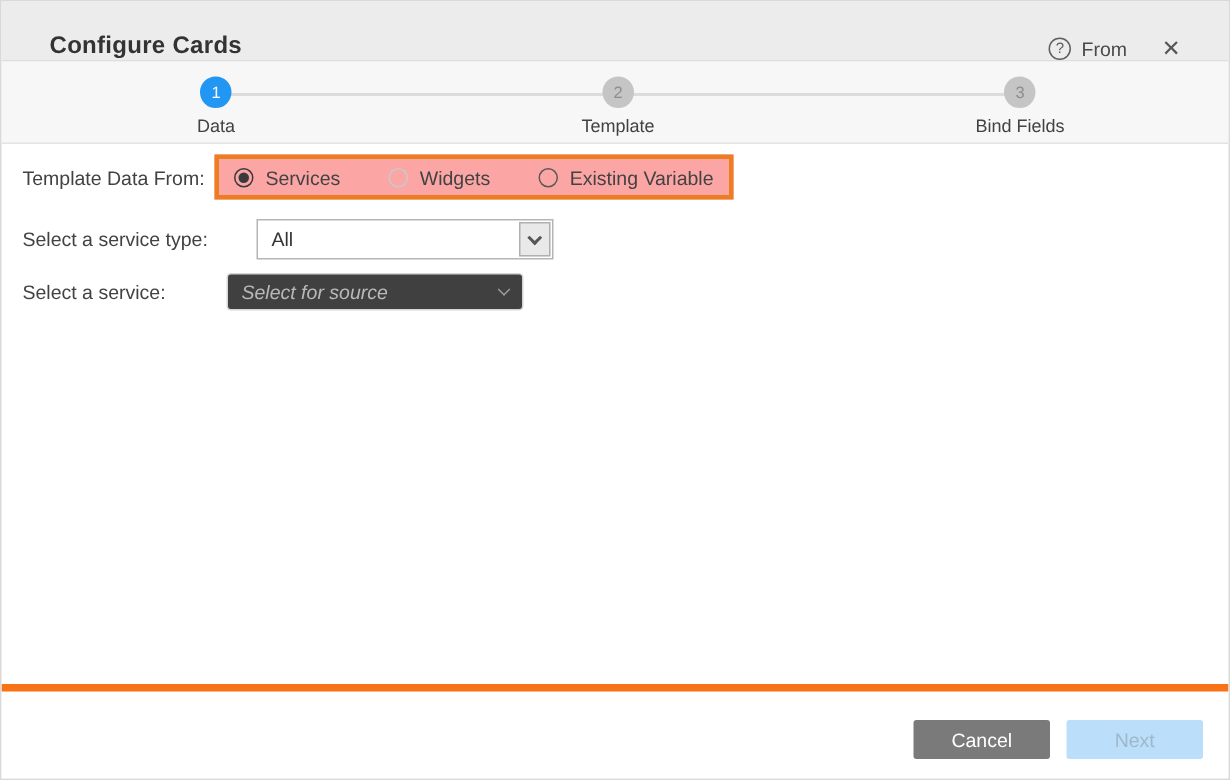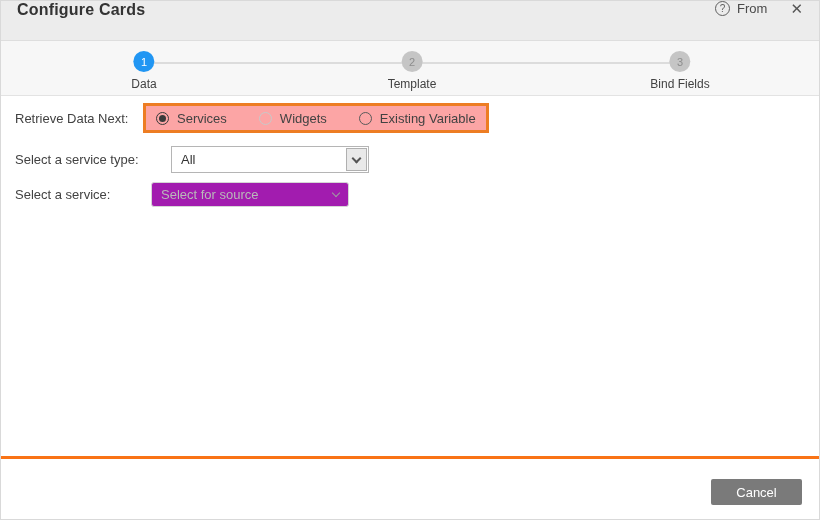--- a/index.html
+++ b/index.html
@@ -4,21 +4,21 @@
 <style>
   * { box-sizing: border-box; margin: 0; padding: 0; }
   body { font-family: "Liberation Sans", sans-serif; background: #fff; }
   .dialog {
     width: 820px; height: 520px; position: relative; background: #fff;
     overflow: hidden; border: 1px solid #d9d9d9;
   }
   
   .header {
     height: 40px; background: #ececec; border-bottom: 1px solid #dedede;
-    display: flex; align-items: flex-start; padding: 0 16px;
+    display: flex; align-items: flex-end; padding: 0 32px;
   }
   .title { font-size: 16px; font-weight: bold; color: #333; letter-spacing: .2px; }
   .header-right { margin-left: auto; display: flex; align-items: center; gap: 7px; }
   .help-icon {
     width: 15px; height: 15px; border: 1px solid #5f5f5f; border-radius: 50%;
     color: #5f5f5f; font-size: 10px; display: flex; align-items: center;
     justify-content: center; cursor: pointer;
   }
   .help-label { font-size: 13px; color: #4a4a4a; cursor: pointer; }
   .close-icon { font-size: 15px; color: #555; margin-left: 16px; cursor: pointer; line-height: 1; }
@@ -78,31 +78,31 @@
     position: absolute; right: 1px; top: 1px; bottom: 1px; width: 21px;
     background: #e9e9e9; border: 1px solid #b0b0b0;
     display: flex; align-items: center; justify-content: center;
   }
   .chevron {
     width: 7px; height: 7px; border-right: 2px solid #555; border-bottom: 2px solid #555;
     transform: rotate(45deg); margin-top: -3px;
   }
   .dropdown {
     width: 198px; height: 25px; border: 1px solid #d6d6d6; border-radius: 3px;
-    background: #a21caf; display: flex; align-items: center; padding: 0 9px;
-    font-size: 13px; color: #b9b9b9; cursor: pointer;
+    background: #404040; display: flex; align-items: center; padding: 0 9px;
+    font-size: 13px; color: #b9b9b9; cursor: pointer; font-style: italic;
   }
   .dropdown .chevron {
     margin-left: auto; border-color: #9e9e9e; border-width: 1.5px;
     width: 6px; height: 6px;
   }
   
   .footer {
     position: absolute; left: 0; right: 0; top: 455px; bottom: 0;
-    border-top: 3px solid #f97316; display: flex; align-items: center;
+    border-top: 5px solid #f97316; display: flex; align-items: center;
     justify-content: flex-end; gap: 11px; padding-right: 17px; background: #fff;
   }
   .btn {
     width: 91px; height: 26px; border: none; border-radius: 2px; font-size: 13px;
     font-family: "Liberation Sans", sans-serif; margin-top: 6px;
   }
   .btn-cancel { background: #7a7a7a; color: #ffffff; cursor: pointer; }
   .btn-next { background: #bbdefb; color: #9fb8c9; cursor: default; }
 </style>
 </head>
@@ -132,21 +132,21 @@
     <div class="step step-3">
       <div class="step-circle inactive">3</div>
       <div class="step-label">Bind Fields</div>
     </div>
   </div>
 
 
   <div class="form">
 
     <div class="form-row row-radios">
-      <div class="form-label">Retrieve Data Next:</div>
+      <div class="form-label">Template Data From:</div>
       <div class="radio-group">
         <div class="radio-item">
           <span class="radio selected"></span>
           <span class="radio-label">Services</span>
         </div>
         <div class="radio-item">
           <span class="radio disabled"></span>
           <span class="radio-label">Widgets</span>
         </div>
         <div class="radio-item">
@@ -171,15 +171,16 @@
       <div class="dropdown">
         <span>Select for source</span>
         <span class="chevron"></span>
       </div>
     </div>
 
   </div>
 
   <div class="footer">
     <button class="btn btn-cancel">Cancel</button>
+    <button class="btn btn-next" disabled="">Next</button>
   </div>
 
 </div>
 
 </body></html>

